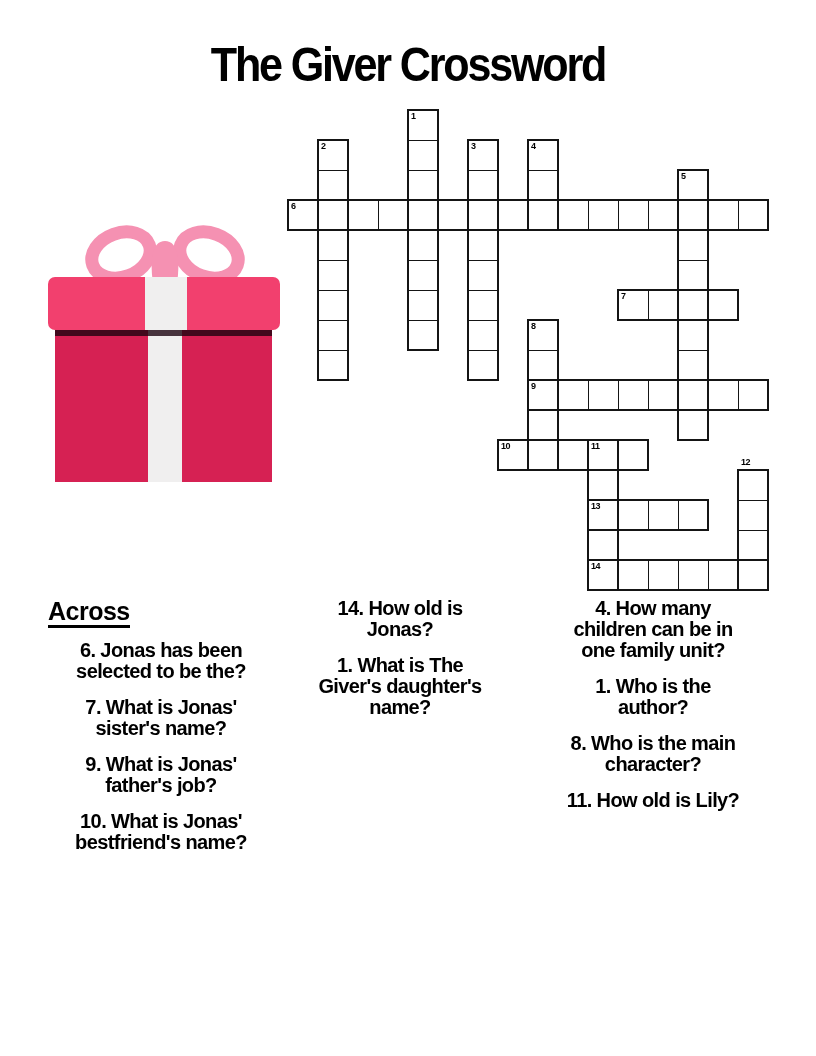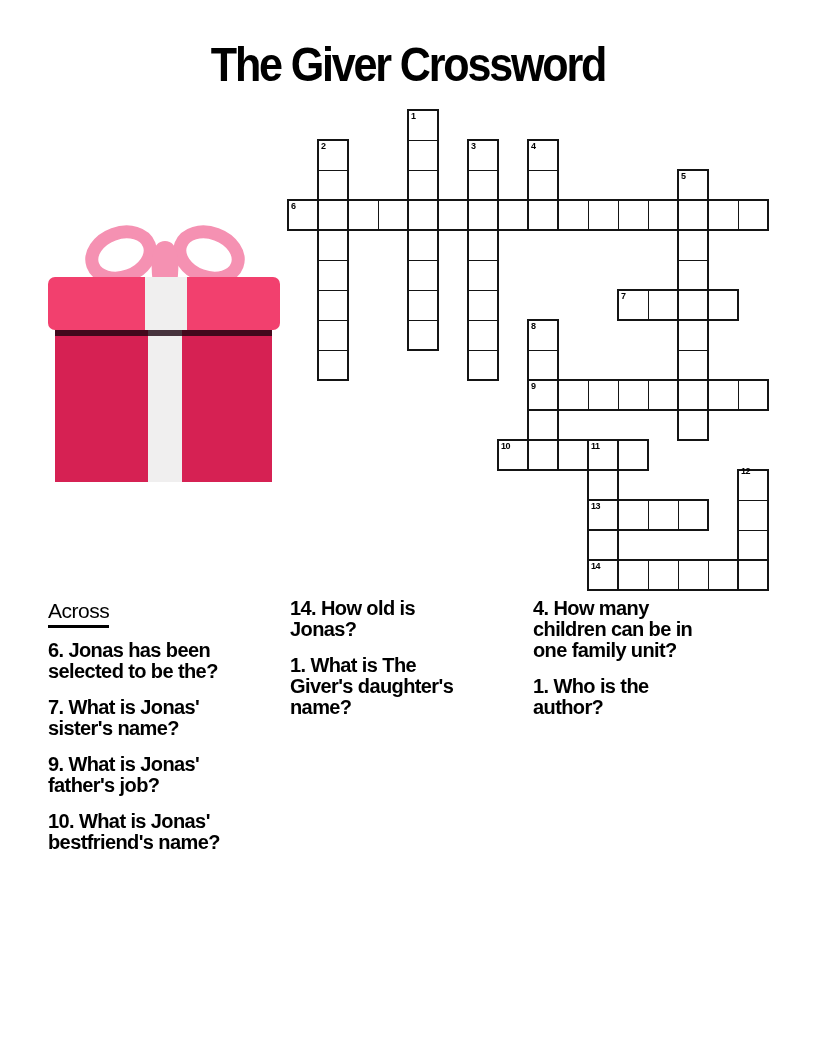--- a/index.html
+++ b/index.html
@@ -23,27 +23,27 @@
     letter-spacing:-0.5px;z-index:5;
   }
   
   .gift{position:absolute;left:45px;top:224px;width:240px;height:260px;}
   
   .clue-col{position:absolute;top:598px;}
   .clue-col.c1{left:48px;width:226px;}
   .clue-col.c2{left:290px;width:220px;}
   .clue-col.c3{left:533px;width:240px;}
   .clue-heading{
-    font-size:21px;font-weight:normal;letter-spacing:-0.5px;
+    font-size:25px;font-weight:bold;letter-spacing:-0.5px;
     margin:0 0 12px 0;line-height:26px;
   }
   .clue-heading span{display:inline-block;border-bottom:3px solid #000;padding-bottom:1px;}
   .clue{
     font-size:20px;font-weight:bold;letter-spacing:-0.6px;
-    line-height:21px;margin:0 0 15px 0;white-space:pre-line;
+    line-height:21px;margin:0 0 15px 0;white-space:pre-line;text-align:center;
   }
 </style>
 </head>
 <body>
 
 <div class="page">
 
   <h1 class="title">The Giver Crossword</h1>
 
   <div class="gift">
@@ -159,21 +159,21 @@
         <div class="sep h" style="top: 59px;"></div>
         <div class="sep h" style="top: 89px;"></div>
         <div class="sep h" style="top: 119px;"></div>
       </div>
       <span class="cellnum" style="left: 303px; top: 332px;">11</span>
       <div class="word" style="left: 449px; top: 359px; width: 32px; height: 122px;">
         <div class="sep h" style="top: 29px;"></div>
         <div class="sep h" style="top: 59px;"></div>
         <div class="sep h" style="top: 89px;"></div>
       </div>
-      <span class="cellnum" style="left: 453px; top: 357px;">12</span>
+      <span class="cellnum" style="left: 453px; top: 348px;">12</span>
       <div class="word" style="left: 299px; top: 389px; width: 122px; height: 32px;">
         <div class="sep v" style="left: 29px;"></div>
         <div class="sep v" style="left: 59px;"></div>
         <div class="sep v" style="left: 89px;"></div>
       </div>
       <span class="cellnum" style="left: 303px; top: 392px;">13</span>
       <div class="word" style="left: 299px; top: 449px; width: 182px; height: 32px;">
         <div class="sep v" style="left: 29px;"></div>
         <div class="sep v" style="left: 59px;"></div>
         <div class="sep v" style="left: 89px;"></div>
@@ -200,15 +200,18 @@
       <div class="clue">1. What is The
 Giver's daughter's
 name?</div>
     </div>
   <div class="clue-col c3">
       <div class="clue">4. How many
 children can be in
 one family unit?</div>
       <div class="clue">1. Who is the
 author?</div>
+      <div class="clue">8. Who is the main
+character?</div>
+      <div class="clue">11. How old is Lily?</div>
     </div>
 
 </div>
 
 </body></html>

